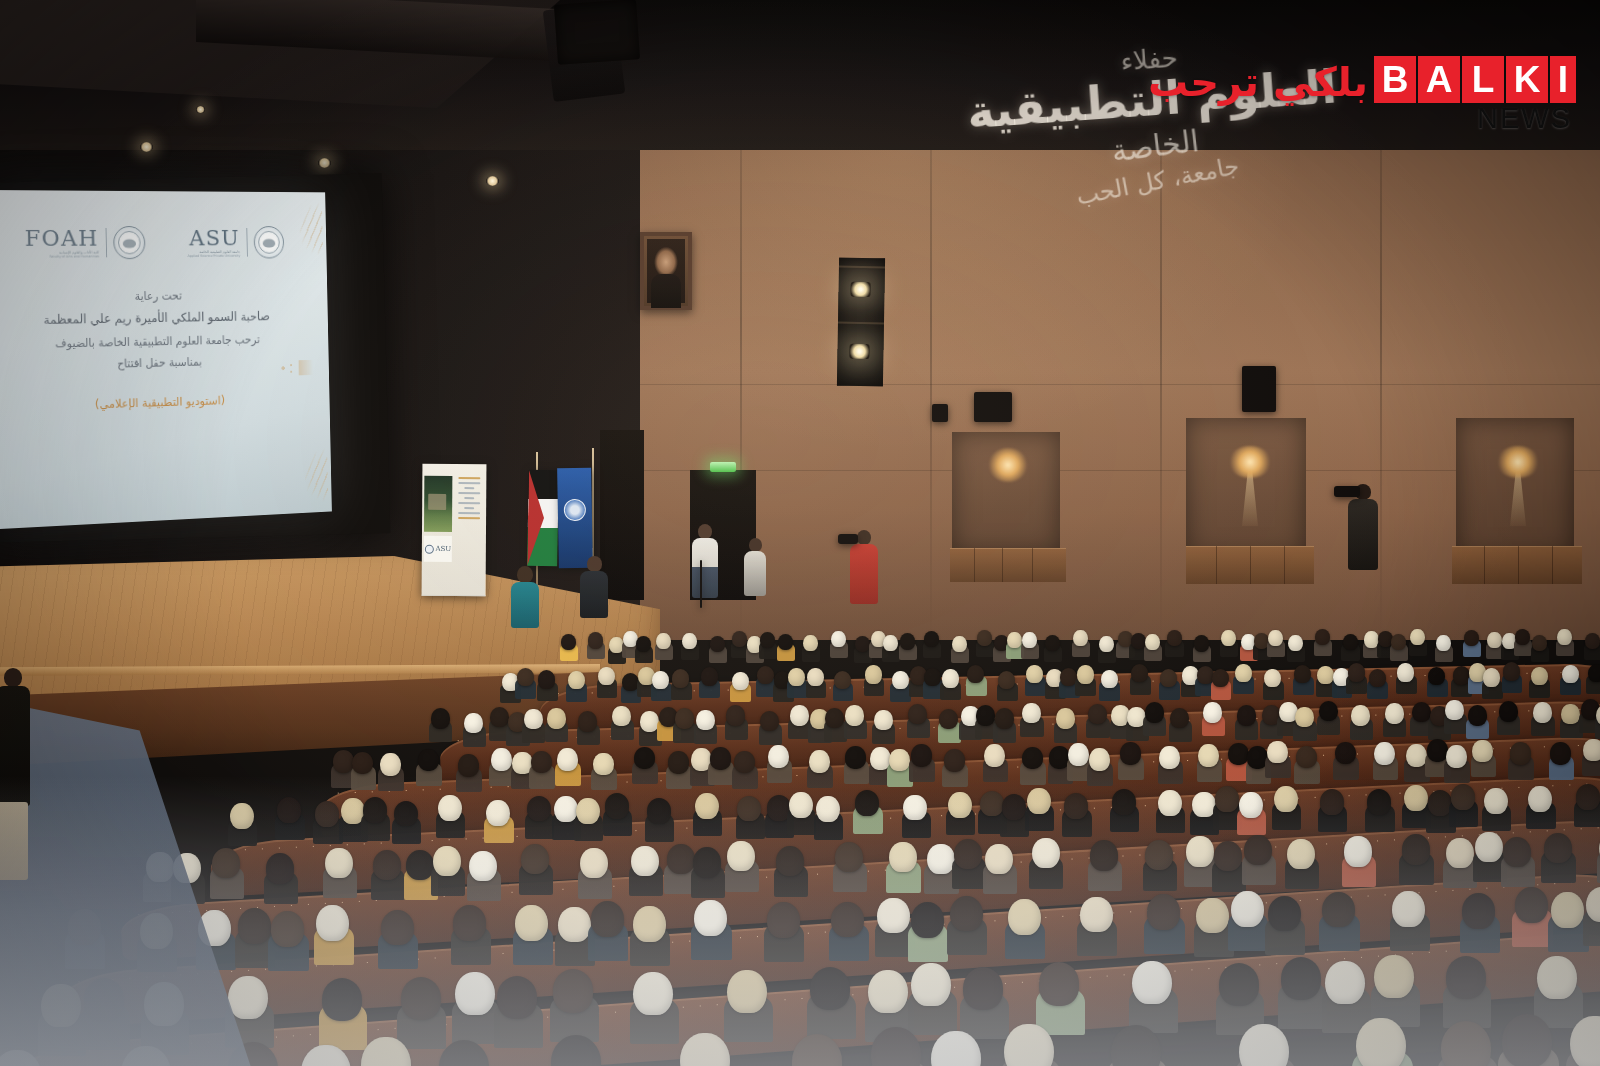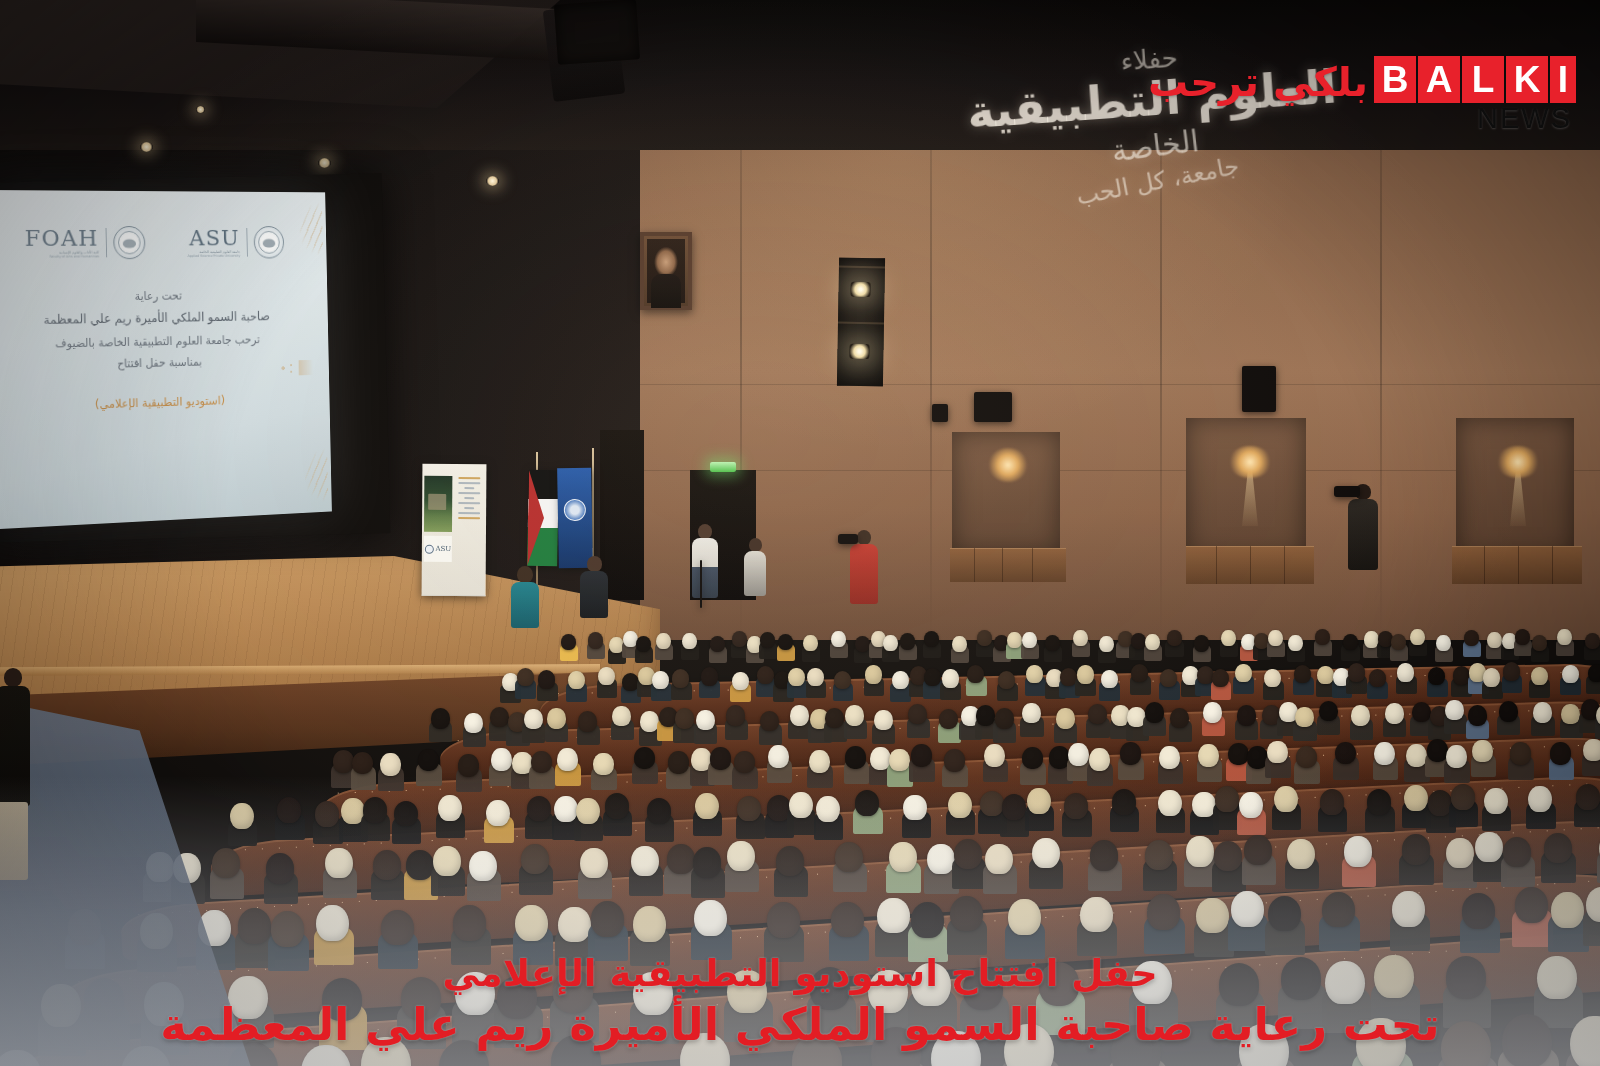--- a/index.html
+++ b/index.html
@@ -1945,17 +1945,15 @@
         <span>A</span>
         <span>L</span>
         <span>K</span>
         <span class="narrow">I</span>
       </div>
       <div class="wm-news">NEWS</div>
     </div>
   </div>
 
   <div class="caption">
-    <div class="cap1">حفل افتتاح استوديو التطبيقية الإعلامي</div>
-    <div class="cap2">تحت رعاية صاحبة السمو الملكي الأميرة ريم علي المعظمة</div>
   </div>
 
 </div>
 
 </body></html>

